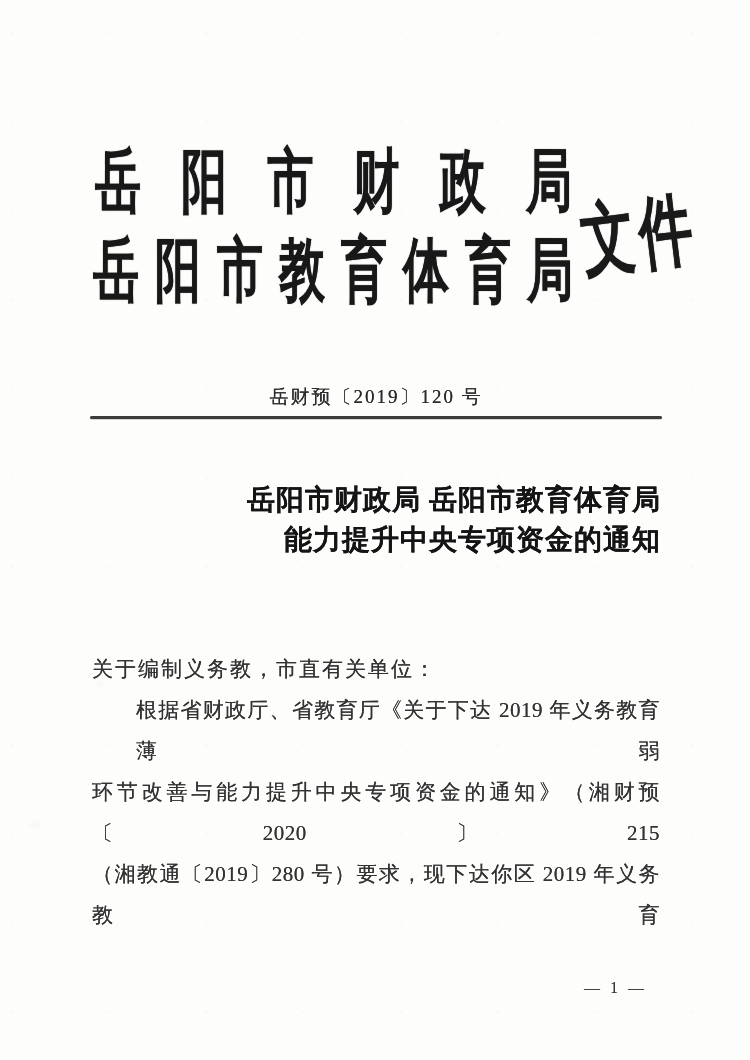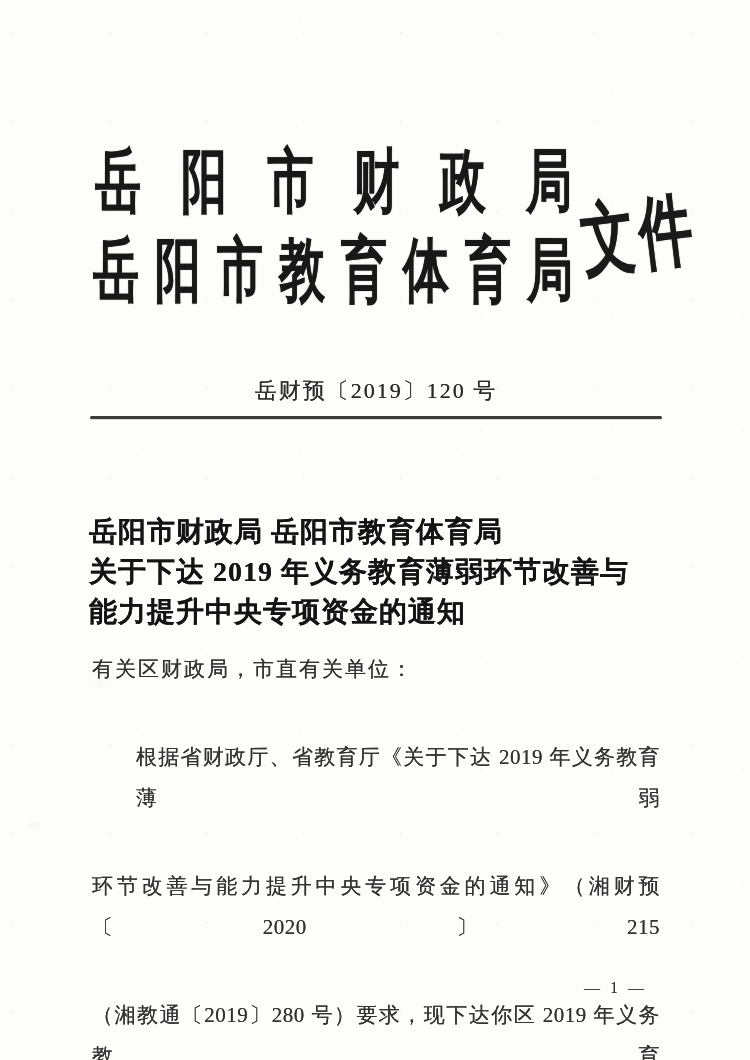--- a/index.html
+++ b/index.html
@@ -48,67 +48,65 @@
     transform: rotate(-7deg) scaleY(1.5);
     transform-origin: left top;
     color: #1a1a1a;
     text-shadow: 0 0 0.7px #2a2a2a;
     white-space: nowrap;
   }
 
   
   .doc-number {
     position: absolute;
-    left: 90px; top: 376px; width: 572px;
+    left: 90px; top: 384px; width: 572px;
     text-align: center;
-    font-size: 22px;
+    font-size: 19px;
     letter-spacing: 2px;
     color: #2b2b2b;
     text-shadow: 0 0 0.4px #3a3a3a;
   }
   .header-rule {
     position: absolute;
     left: 90px; top: 416px; width: 572px; height: 3px;
     background: #3c3c3c;
     border-radius: 2px;
     box-shadow: 0 0.5px 0.5px rgba(60,60,60,0.4);
   }
 
   
   .doc-title {
     position: absolute;
     left: 89px; top: 480px; width: 572px;
-    text-align: left;
+    text-align: right;
     font-weight: bold;
     font-size: 28px;
     line-height: 40px;
     letter-spacing: 1px;
     color: #141414;
     text-shadow: 0 0 0.6px #262626;
-    margin-top: 32px;
   }
 
   
   .doc-body {
     position: absolute;
     left: 92px; top: 649px; width: 568px;
     font-size: 21px;
     line-height: 41px;
     color: #333333;
     text-shadow: 0 0 0.4px #444444;
   }
   .salutation {
     text-align: left;
     letter-spacing: 2px;
   }
   .body-line {
     text-align: justify;
     text-align-last: justify;
     letter-spacing: 0.5px;
-    margin-top: 47px;
   }
   .body-line.indent { padding-left: 44px; }
 
   
   .page-number {
     position: absolute;
     left: 584px; top: 979px;
     font-size: 16px;
     letter-spacing: 3px;
     color: #222222;
@@ -151,26 +149,25 @@
     </div>
 
   <div class="doc-mark">文件</div>
 
   <div class="doc-number">岳财预〔2019〕120 号</div>
 
   <div class="header-rule"></div>
 
   <div class="doc-title">
     <div>岳阳市财政局 岳阳市教育体育局</div>
-    <div>关于下达 2019 年义务教育薄弱环节改善与</div>
     <div>能力提升中央专项资金的通知</div>
   </div>
 
   <div class="doc-body">
-    <div class="salutation">有关区财政局，市直有关单位：</div>
+    <div class="salutation">关于编制义务教，市直有关单位：</div>
     <div>
         <div class="body-line indent">根据省财政厅、省教育厅《关于下达 2019 年义务教育薄弱</div>
         <div class="body-line">环节改善与能力提升中央专项资金的通知》（湘财预〔2020〕215</div>
         <div class="body-line">（湘教通〔2019〕280 号）要求，现下达你区 2019 年义务教育</div>
       </div>
   </div>
 
   <div class="page-number">— 1 —</div>
 
   <div class="smudge smudge-a"></div>

